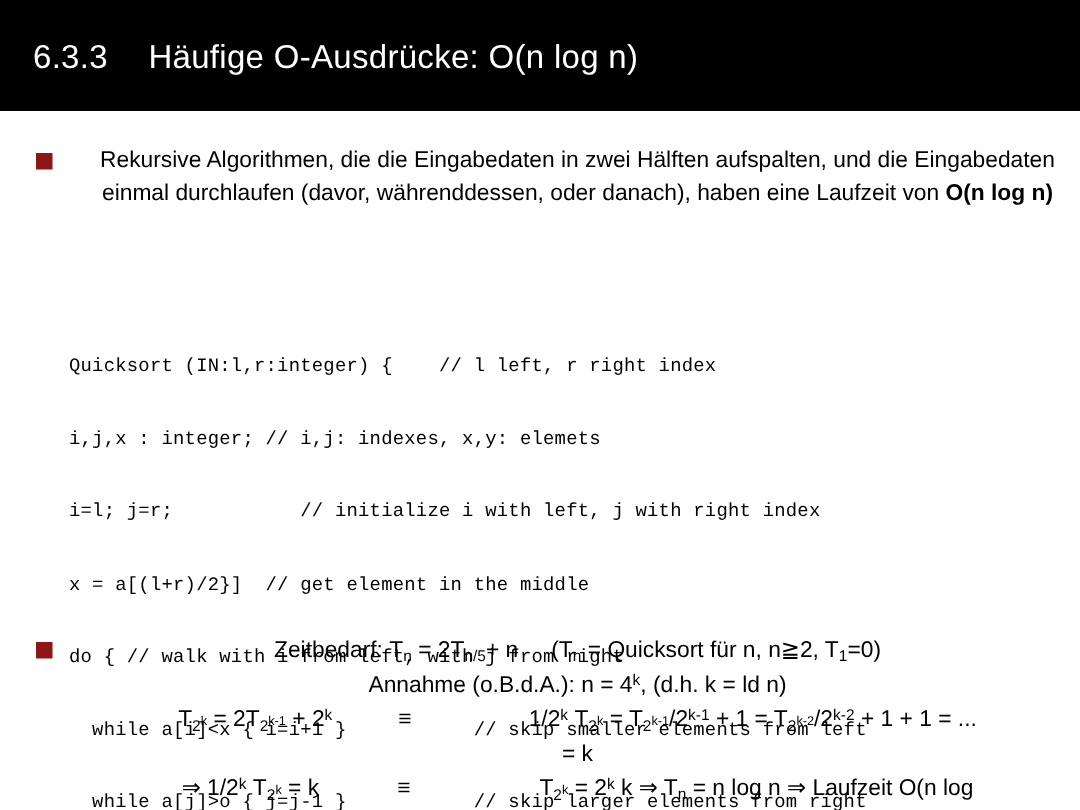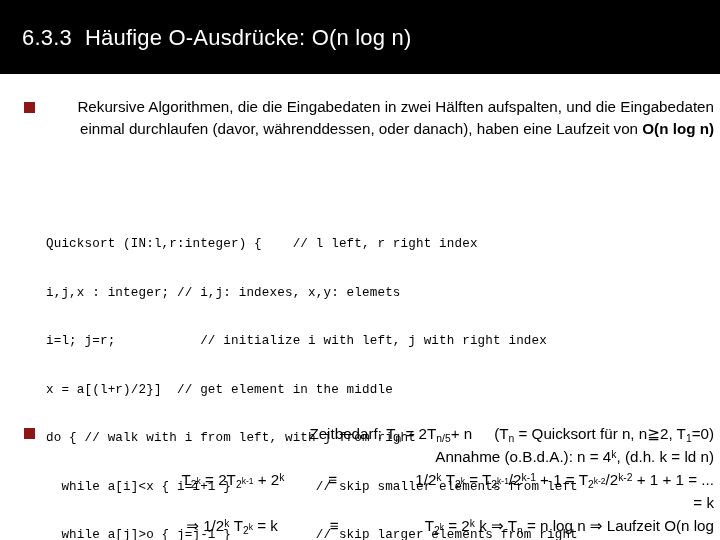--- a/index.html
+++ b/index.html
@@ -34,21 +34,21 @@
   #title-text {
     position: absolute;
     left: 22px;
     top: 25px;
     font-size: 22px;
     line-height: 26px;
     color: #ffffff;
     white-space: nowrap;
     letter-spacing: 0.2px;
   }
-  #title-text .tnum { margin-right: 13px; }
+  #title-text .tnum { margin-right: 27px; }
 
   
   #body-area {
     position: absolute;
     left: 0;
     top: 74px;
     width: 720px;
     height: 466px;
   }
 
@@ -66,21 +66,21 @@
     height: 11px;
     background: #8f1616;
     display: block;
   }
   .bullet-body {
     display: block;
     margin-left: 32px;
     font-size: 15.2px;
     line-height: 21.5px;
     color: #000000;
-    text-align: right;
+    text-align: center;
   }
   .b1 { top: 22px; }
   .b2 { top: 98px; }
   .b3 { top: 348px; }
 
   .bold { font-weight: bold; }
 
   
   #code-block {
     position: absolute;

